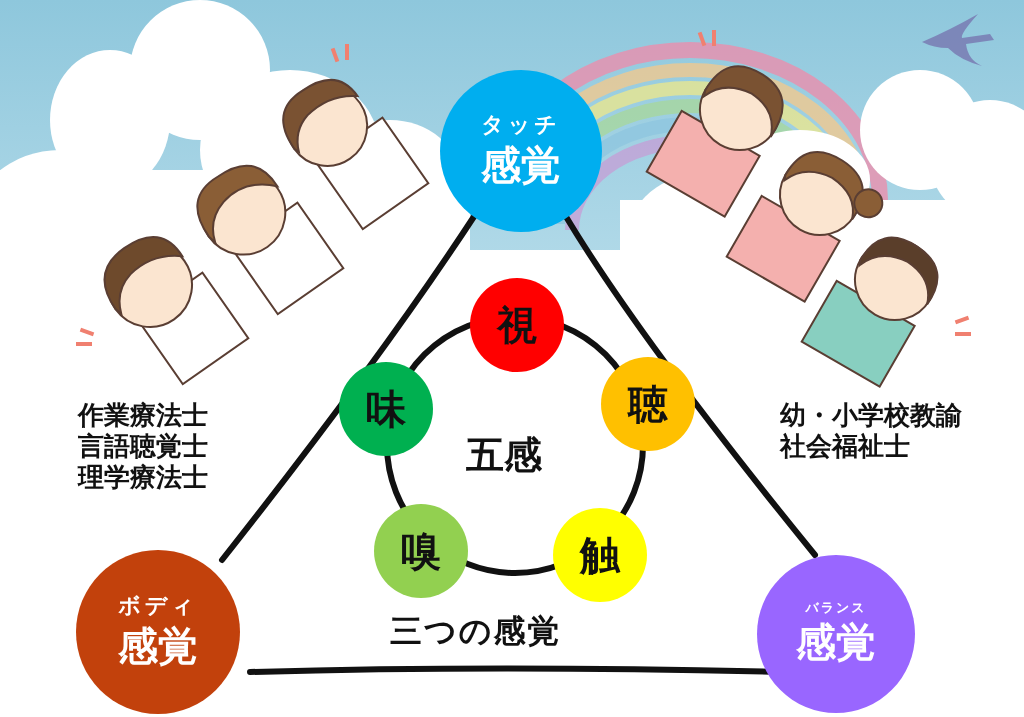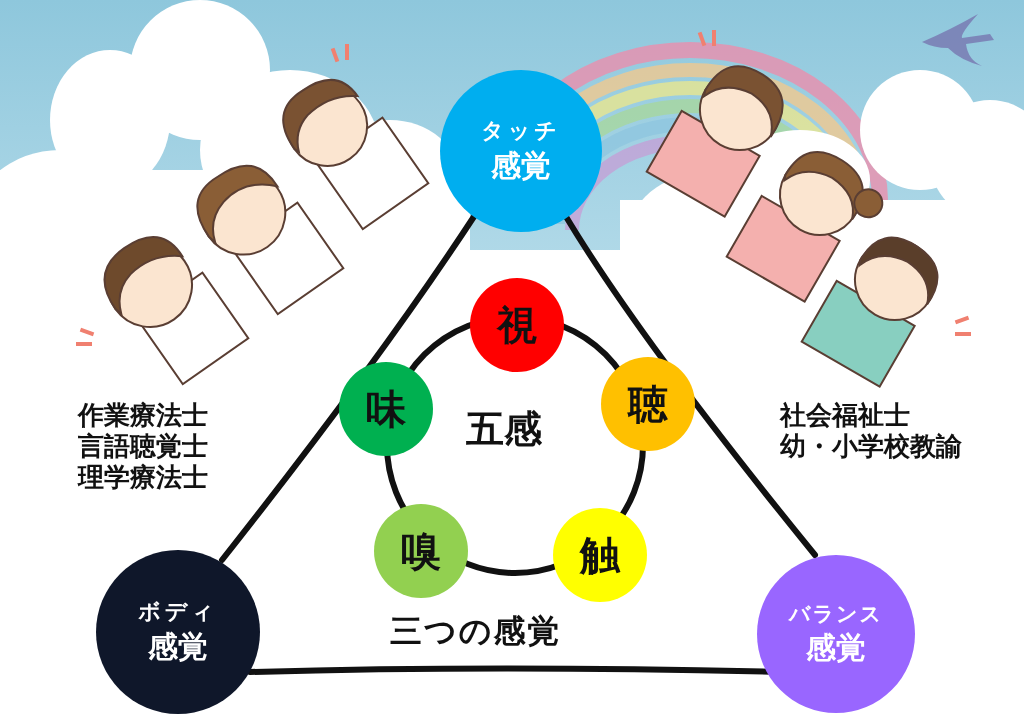--- a/index.html
+++ b/index.html
@@ -3,21 +3,21 @@
 <meta charset="utf-8">
 <style>
   html, body { margin:0; padding:0; }
   body { width:1024px; height:717px; position:relative; overflow:hidden;
          font-family:"DejaVu Sans", sans-serif; background:#ffffff; }
   #stage { position:absolute; left:0; top:0; width:1024px; height:717px; }
   svg.bg { position:absolute; left:0; top:0; }
   .big-circle { position:absolute; border-radius:50%; display:flex; flex-direction:column;
                 align-items:center; justify-content:center; color:#fff; font-weight:bold; text-align:center; }
   .big-circle .l1 { font-size:22px; letter-spacing:4px; line-height:1.3; }
-  .big-circle .l2 { font-size:30px; line-height:1.3; }
+  .big-circle .l2 { font-size:40px; line-height:1.3; }
   .sense { position:absolute; width:94px; height:94px; border-radius:50%;
            display:flex; align-items:center; justify-content:center;
            font-size:40px; font-weight:bold; color:#111; }
   .center-label { position:absolute; font-size:38px; font-weight:bold; color:#111; }
   .title-label { position:absolute; font-size:32px; font-weight:bold; color:#111; letter-spacing:2px; }
   .job-list { position:absolute; font-size:26px; font-weight:bold; color:#111; line-height:31px; }
   .job-list div { white-space:nowrap; }
 </style>
 </head>
 <body>
@@ -118,52 +118,52 @@
 
     <path d="M 475 215 Q 380 360 222 560 M 565 215 Q 640 340 815 555 M 250 672 Q 500 665 780 672" fill="none" stroke="#111" stroke-width="6" stroke-linecap="round"></path>
 
     <circle cx="515" cy="445" r="128" fill="#ffffff" stroke="#111" stroke-width="6"></circle>
   </svg>
 
   <div class="big-circle" style="left:440px;top:70px;width:162px;height:162px;background:#00AEEF;">
     <span class="l1">タッチ</span>
     <span class="l2">感覚</span>
   </div>
-  <div class="big-circle" style="left:96px;top:550px;width:164px;height:164px;background:#0f172a;">
+  <div class="big-circle" style="left:76px;top:550px;width:164px;height:164px;background:#c2410c;">
     <span class="l1">ボディ</span>
     <span class="l2">感覚</span>
   </div>
   <div class="big-circle" style="left:757px;top:555px;width:158px;height:158px;background:#9966FF;">
-    <span class="l1" style="font-size:21px;letter-spacing:2px;">バランス</span>
+    <span class="l1" style="font-size:13px;letter-spacing:2px;">バランス</span>
     <span class="l2">感覚</span>
   </div>
 
   <div class="sense" style="left:470px;top:278px;background:#FF0000;">
     <span>視</span>
   </div>
   <div class="sense" style="left:601px;top:357px;background:#FFC000;">
     <span>聴</span>
   </div>
   <div class="sense" style="left:553px;top:508px;background:#FFFF00;">
     <span>触</span>
   </div>
   <div class="sense" style="left:374px;top:504px;background:#92D050;">
     <span>嗅</span>
   </div>
   <div class="sense" style="left:339px;top:362px;background:#00B050;">
     <span>味</span>
   </div>
 
-  <div class="center-label" style="left:466px;top:404px;">五感</div>
+  <div class="center-label" style="left:466px;top:430px;">五感</div>
 
   <div class="title-label" style="left:390px;top:610px;">三つの感覚</div>
 
   <div class="job-list" style="left:78px;top:400px;">
     <div>作業療法士</div>
     <div>言語聴覚士</div>
     <div>理学療法士</div>
   </div>
   <div class="job-list" style="left:780px;top:400px;">
+    <div>幼・小学校教諭</div>
     <div>社会福祉士</div>
-    <div>幼・小学校教諭</div>
   </div>
 
 </div>
 
 </body></html>

